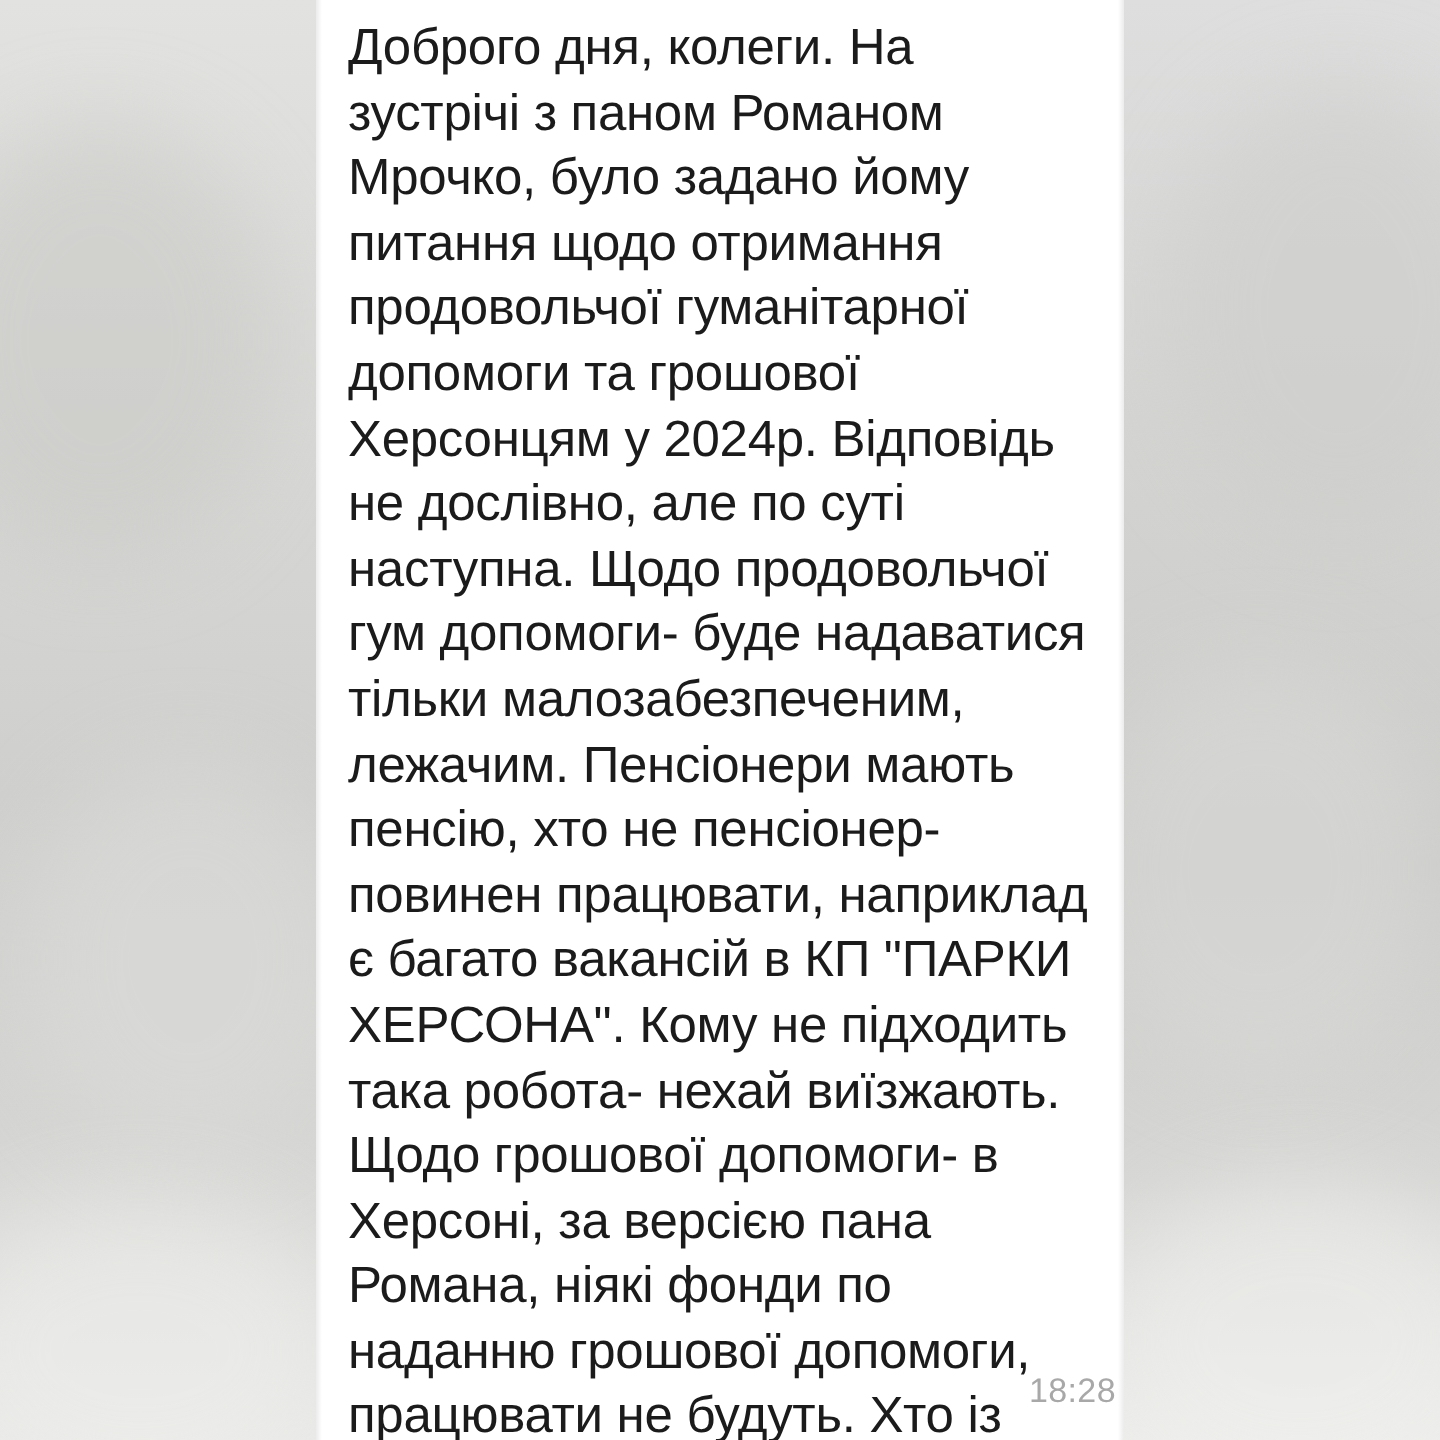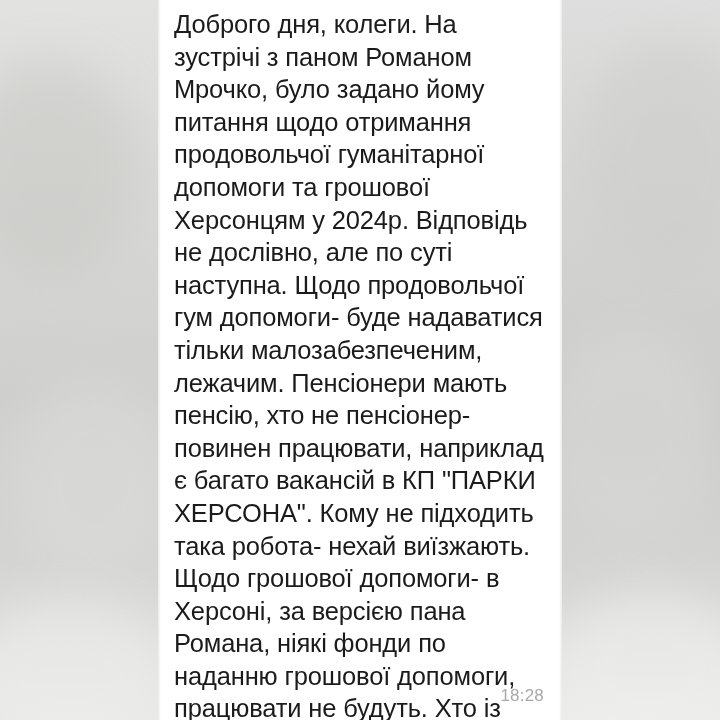--- a/index.html
+++ b/index.html
@@ -63,21 +63,21 @@
     font-family: "Liberation Sans", sans-serif;
     font-size: 25.5px;
     line-height: 32.6px;
     color: #1b1b1b;
     letter-spacing: -0.15px;
     white-space: pre-wrap;
     word-wrap: break-word;
   }
   .msg-meta {
     position: absolute;
-    right: 18px;
+    right: 4px;
     bottom: 14px;
     display: flex;
     align-items: center;
     gap: 4px;
     text-align: center;
   }
   .msg-time {
     font-family: "Liberation Sans", sans-serif;
     font-size: 17px;
     color: #a8a8a8;

